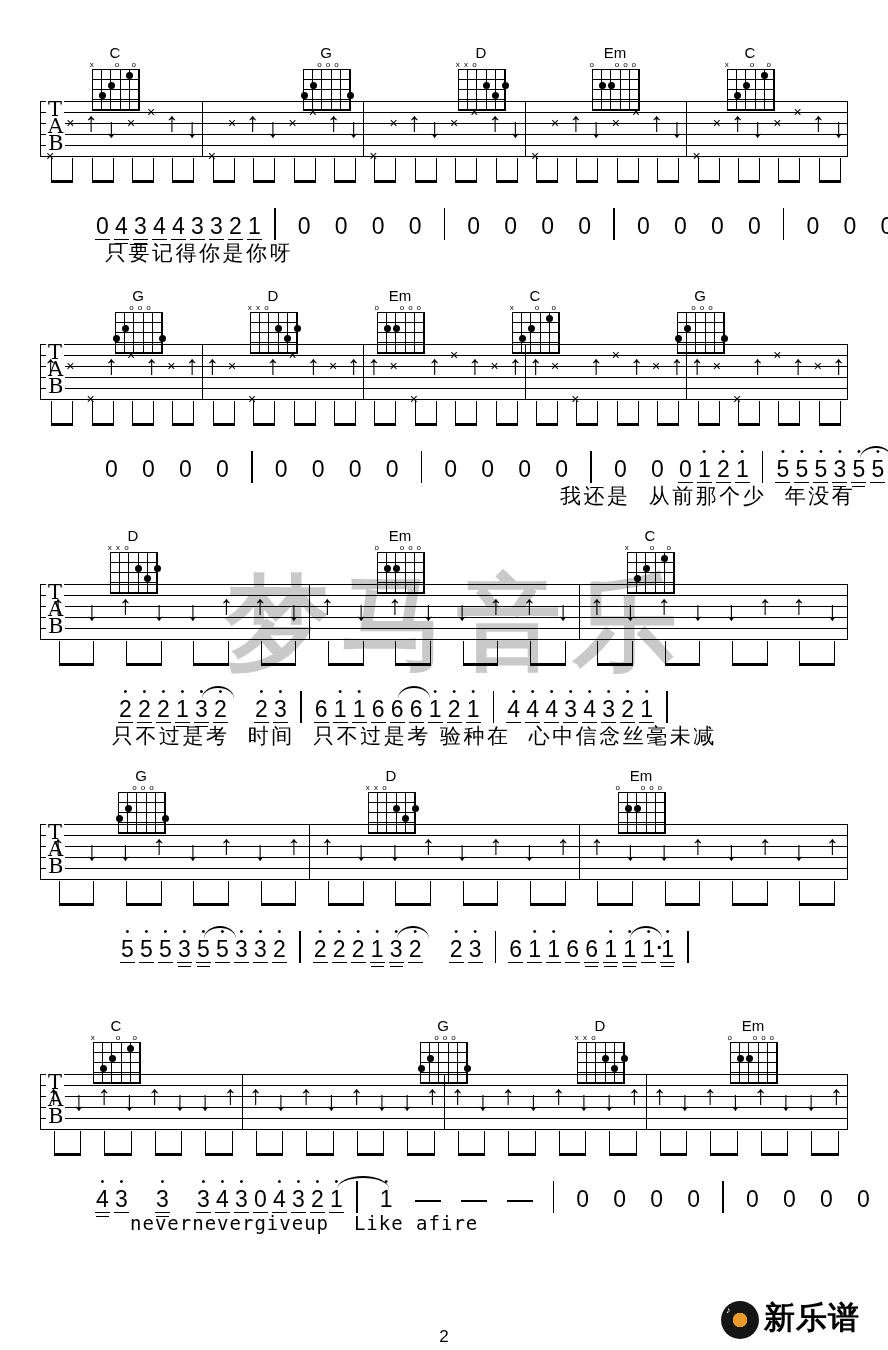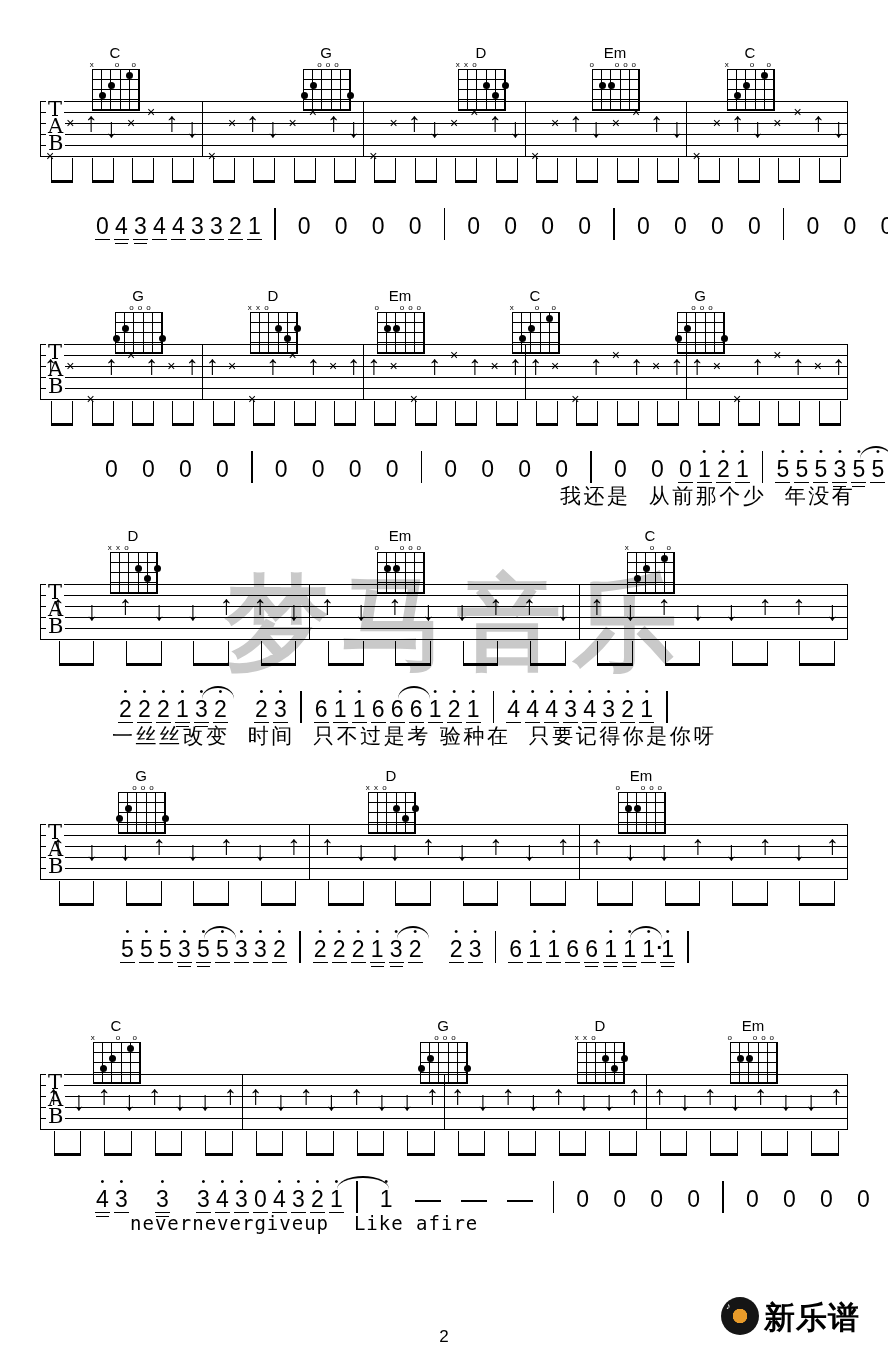--- a/index.html
+++ b/index.html
@@ -48,21 +48,21 @@
   .jgap{width:18px;}
   
   .lyrics{position:absolute;top:194px;font-size:21px;letter-spacing:2.5px;font-family:"DejaVu Sans",sans-serif;white-space:pre;}
   .system:nth-of-type(1) .lyrics{left:105px}.system:nth-of-type(2) .lyrics{left:560px}
   .system:nth-of-type(3) .lyrics{left:112px}.system:nth-of-type(4) .lyrics{left:112px}
   .system:nth-of-type(5) .lyrics{left:130px;letter-spacing:1px;font-family:"DejaVu Sans Mono",monospace;font-size:19px;}
   
   .footer{position:absolute;left:0;top:1295px;width:888px;height:55px;z-index:2;}
   .contact{position:absolute;left:85px;top:5px;font-size:27px;letter-spacing:1px;font-family:"DejaVu Sans",sans-serif;}
   .pagenum{position:absolute;left:0;right:0;top:32px;text-align:center;font-size:17px;}
-  .logo{position:absolute;right:28px;top:2px;display:flex;align-items:flex-start;gap:5px;}
+  .logo{position:absolute;right:28px;top:2px;display:flex;align-items:flex-end;gap:5px;}
   .vinyl{width:38px;height:38px;border-radius:50%;position:relative;
     background:radial-gradient(circle at 50% 50%, #e89b2a 0 7px, #151515 7.5px 19px);}
   .vinyl::after{content:"♪";position:absolute;left:5px;top:4px;color:#fff;font-size:9px;}
   .logotext{font-size:31px;font-weight:bold;font-family:"DejaVu Sans",sans-serif;letter-spacing:1px;}
 </style>
 </head>
 <body>
 
 <div class="watermark">梦马音乐</div>
 <div id="systems">
@@ -294,20 +294,21 @@
         <div class="tok plain">
           <span class="num">0</span>
         </div>
         <div class="tok plain">
           <span class="num">0</span>
         </div>
         <div class="tok plain">
           <span class="num">0</span>
         </div>
       </div>
+      <div class="lyrics">只要记得你是你呀</div>
     </div>
     <div class="system">
       <div class="chord" style="left: 115px;">
         <div class="cname">G</div>
         <div class="cmarks">
           <span></span>
           <span></span>
           <span>o</span>
           <span>o</span>
           <span>o</span>
@@ -742,21 +743,21 @@
         <div class="tok u1">
           <span class="odot">•</span>
           <span class="num">2</span>
         </div>
         <div class="tok u1">
           <span class="odot">•</span>
           <span class="num">1</span>
         </div>
         <div class="jbar"></div>
       </div>
-      <div class="lyrics">一丝丝改变  时间  只不过是考 验种在  只要记得你是你呀</div>
+      <div class="lyrics">只不过是考  时间  只不过是考 验种在  心中信念丝毫未减</div>
     </div>
     <div class="system">
       <div class="chord" style="left: 118px;">
         <div class="cname">G</div>
         <div class="cmarks">
           <span></span>
           <span></span>
           <span>o</span>
           <span>o</span>
           <span>o</span>

